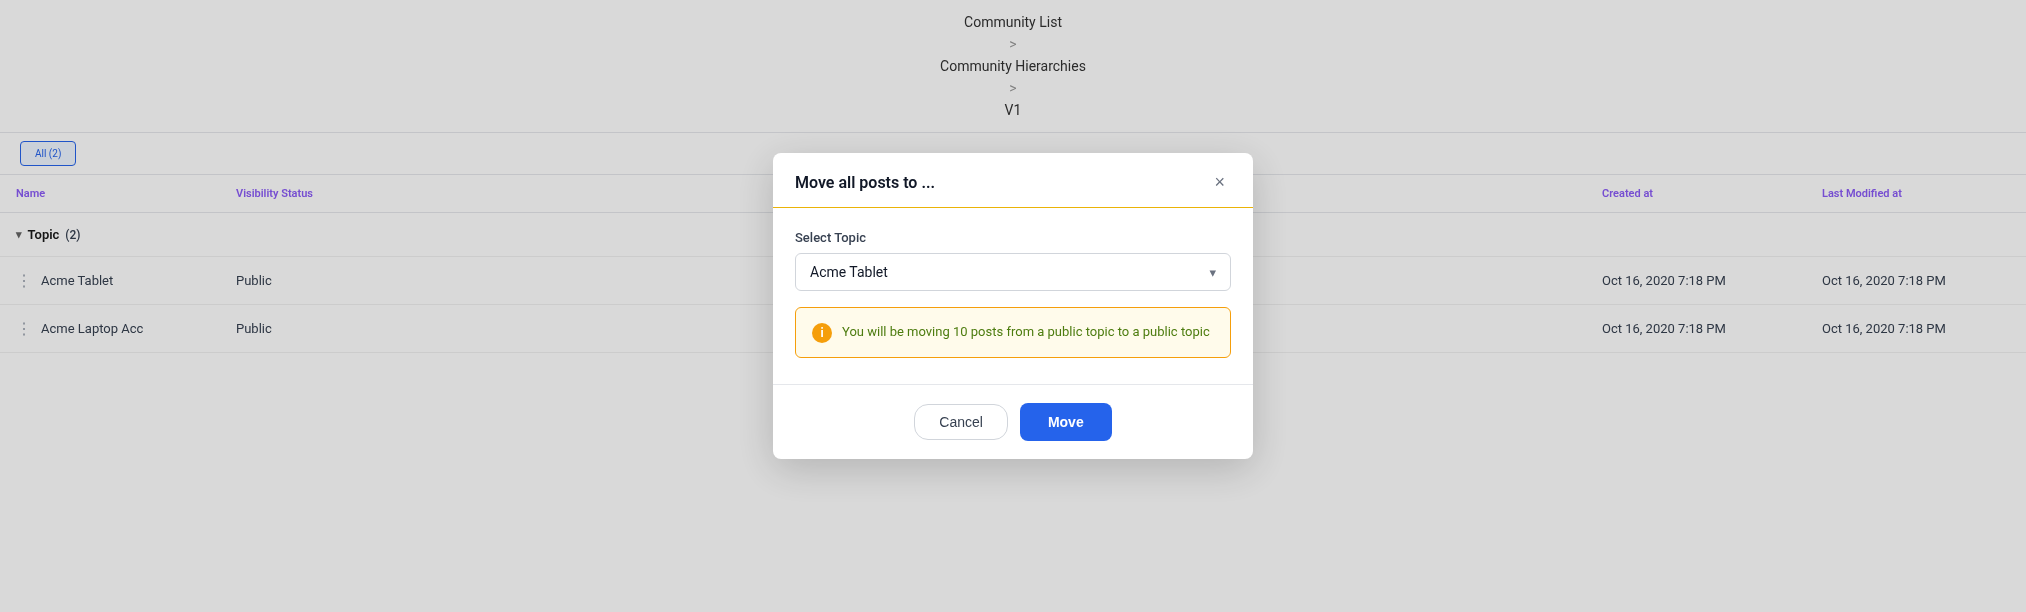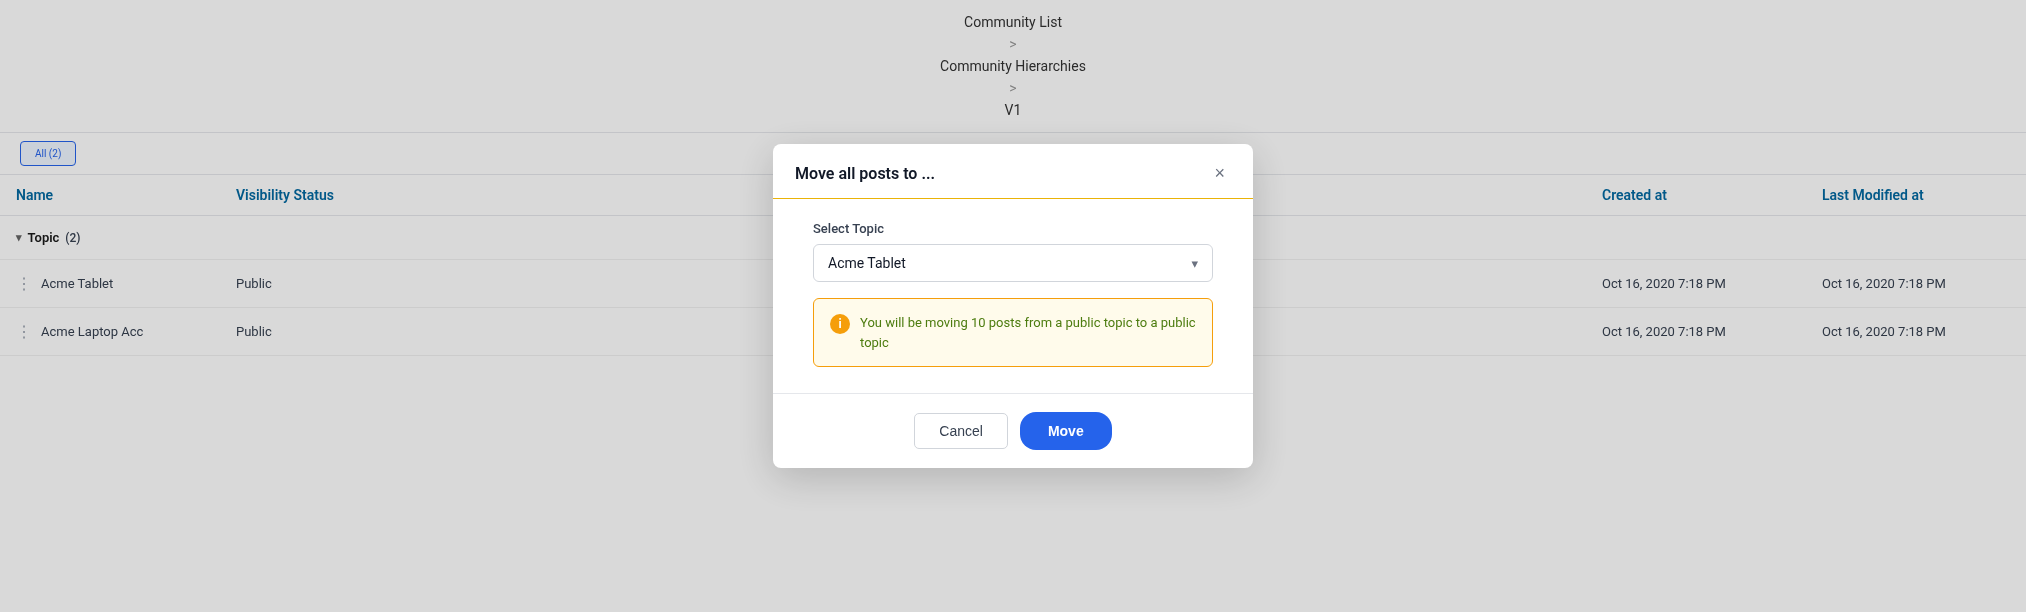--- a/index.html
+++ b/index.html
@@ -47,22 +47,22 @@
       overflow-x: auto;
     }
     table {
       width: 100%;
       border-collapse: collapse;
     }
     thead th {
       padding: 12px 16px;
       text-align: left;
       font-weight: 600;
-      font-size: 14px;
-      color: #0369a1;
+      font-size: 11px;
+      color: #8b5cf6;
       border-bottom: 1px solid #e5e7eb;
       background: #fff;
     }
     tbody td {
       padding: 14px 16px;
       border-bottom: 1px solid #f0f0f0;
       font-size: 13px;
       color: #374151;
     }
     .col-name { width: 220px; }
@@ -132,21 +132,21 @@
       border: none;
       cursor: pointer;
       font-size: 18px;
       color: #6b7280;
       line-height: 1;
       padding: 2px 6px;
       border-radius: 4px;
     }
 
     .modal-body {
-      padding: 22px 40px 10px;
+      padding: 22px 22px 10px;
     }
     .field-label {
       font-size: 13px;
       font-weight: 500;
       color: #374151;
       margin-bottom: 8px;
     }
     .select-box {
       width: 100%;
       padding: 10px 14px;
@@ -197,31 +197,31 @@
       align-items: center;
       justify-content: center;
       gap: 12px;
       padding: 18px 22px;
       border-top: 1px solid #e5e7eb;
       margin-top: 16px;
     }
     .btn-cancel {
       padding: 9px 24px;
       border: 1px solid #d1d5db;
-      border-radius: 5px;
+      border-radius: 14px;
       background: #fff;
       color: #374151;
       font-size: 14px;
       font-weight: 500;
       cursor: pointer;
     }
     .btn-move {
       padding: 11px 28px;
       border: none;
-      border-radius: 16px;
+      border-radius: 8px;
       background: #2563eb;
       color: #fff;
       font-size: 14px;
       font-weight: 600;
       cursor: pointer;
     }
   </style>
 </head>
 <body>
 

